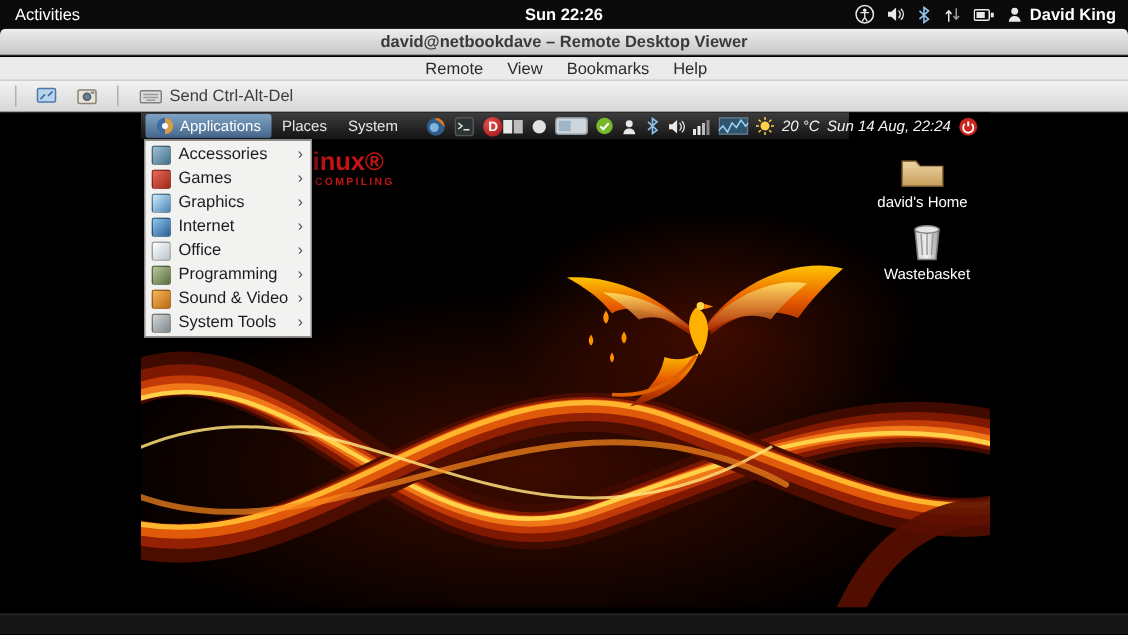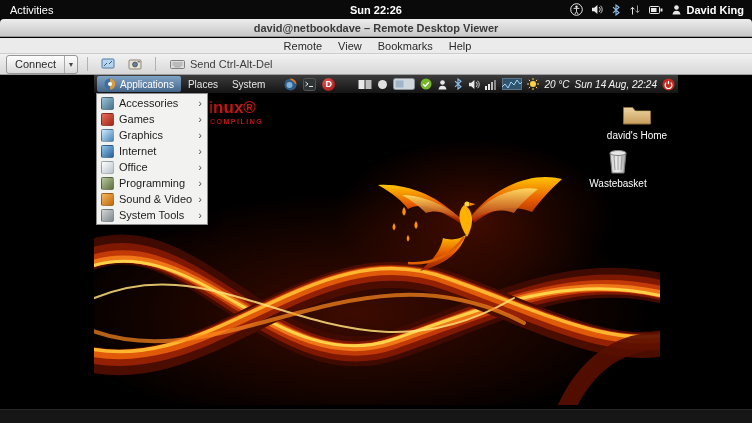--- a/index.html
+++ b/index.html
@@ -32,21 +32,21 @@
   .btn .lbl{padding:0 8px;}
   .btn .dd{border-left:1px solid #aaa;padding:0 4px;font-size:8px;color:#444;display:flex;
            align-items:center;height:100%;}
   .tsep{width:1px;height:14px;background:#b2b2b2;margin:0 4px;}
   .tool-ic{width:22px;height:18px;display:flex;align-items:center;justify-content:center;border-radius:3px;}
   .send-cad{display:flex;align-items:center;gap:5px;font-size:11px;color:#3d3d3d;padding:0 5px;}
 
   
   .viewer{position:absolute;top:75px;left:0;width:752px;height:348px;background:#000;}
   .remote-screen{position:absolute;left:94px;top:0;width:566px;height:330px;background:#000;}
-  .remote-panel{position:absolute;top:0;left:0;width:584px;height:18px;z-index:30;
+  .remote-panel{position:absolute;top:0;left:0;width:472px;height:18px;z-index:30;
                 background:linear-gradient(#3c3c3c,#141414);display:flex;align-items:center;
                 font-size:10px;color:#e6e6e6;box-sizing:border-box;padding:0 3px;}
   .panel-menu{display:flex;align-items:center;gap:4px;padding:0 7px;height:16px;border-radius:2px;}
   .panel-menu.active{background:linear-gradient(#7ea2c4,#46688c);color:#fff;}
   .launchers{display:flex;align-items:center;gap:6px;margin-left:12px;}
   .tray{margin-left:auto;display:flex;align-items:center;gap:5px;font-style:italic;}
   .tray .txt{color:#f4f4f4;white-space:nowrap;}
   .d-logo{width:13px;height:13px;border-radius:50%;background:radial-gradient(circle at 35% 30%,#e85050,#9c0f0f);
           color:#fff;font-size:9px;font-weight:bold;display:flex;align-items:center;justify-content:center;}
 
@@ -125,24 +125,20 @@
 </div>
 
 <div class="menubar" id="menubar">
     <div class="menu-item">Remote</div>
     <div class="menu-item">View</div>
     <div class="menu-item">Bookmarks</div>
     <div class="menu-item">Help</div>
   </div>
 
 <div class="toolbar">
-  <div class="btn">
-    <span class="lbl">Connect</span>
-    <span class="dd">▾</span>
-  </div>
   <div class="tsep"></div>
   <div class="tool-ic" id="ic-fullscreen">
       <svg width="14" height="12" viewBox="0 0 14 12">
         <rect x="1" y="1" width="12" height="9" rx="1" fill="#b8d4ec" stroke="#4a7aa6"></rect>
         <path d="M3 8l3-3M11 3L8 6" stroke="#2c5f8a"></path>
       </svg>
     </div>
   <div class="tool-ic" id="ic-screenshot">
       <svg width="14" height="12" viewBox="0 0 14 12">
         <rect x="1" y="2" width="12" height="9" rx="1" fill="#e8e4d8" stroke="#8a8578"></rect>
@@ -369,21 +365,21 @@
           <span class="am-arrow">›</span>
         </div>
         <div class="am-item">
           <span class="am-ic" style="background: linear-gradient(135deg, rgb(213, 213, 213), rgb(126, 138, 144));"></span>
           <span class="am-lbl">System Tools</span>
           <span class="am-arrow">›</span>
         </div>
       </div>
 
     <div id="desktop-icons">
-        <div class="desktop-icon" style="top: 22px; left: 510px;">
+        <div class="desktop-icon" style="top: 22px; left: 488px;">
           <div class="ic">
             <svg width="30" height="24" viewBox="0 0 30 24">
               <defs>
                 <linearGradient id="gfold" x1="0" y1="0" x2="0" y2="1">
                   <stop offset="0" stop-color="#edd3a1"></stop>
                   <stop offset="1" stop-color="#c79e5c"></stop>
                 </linearGradient>
               </defs>
               <path d="M1.5 4.5h9l3 3.5h15v13h-27z" fill="url(#gfold)" stroke="#8f6f39"></path>
               <path d="M2 8.5h26" stroke="#e7cd9a" opacity="0.7"></path>

